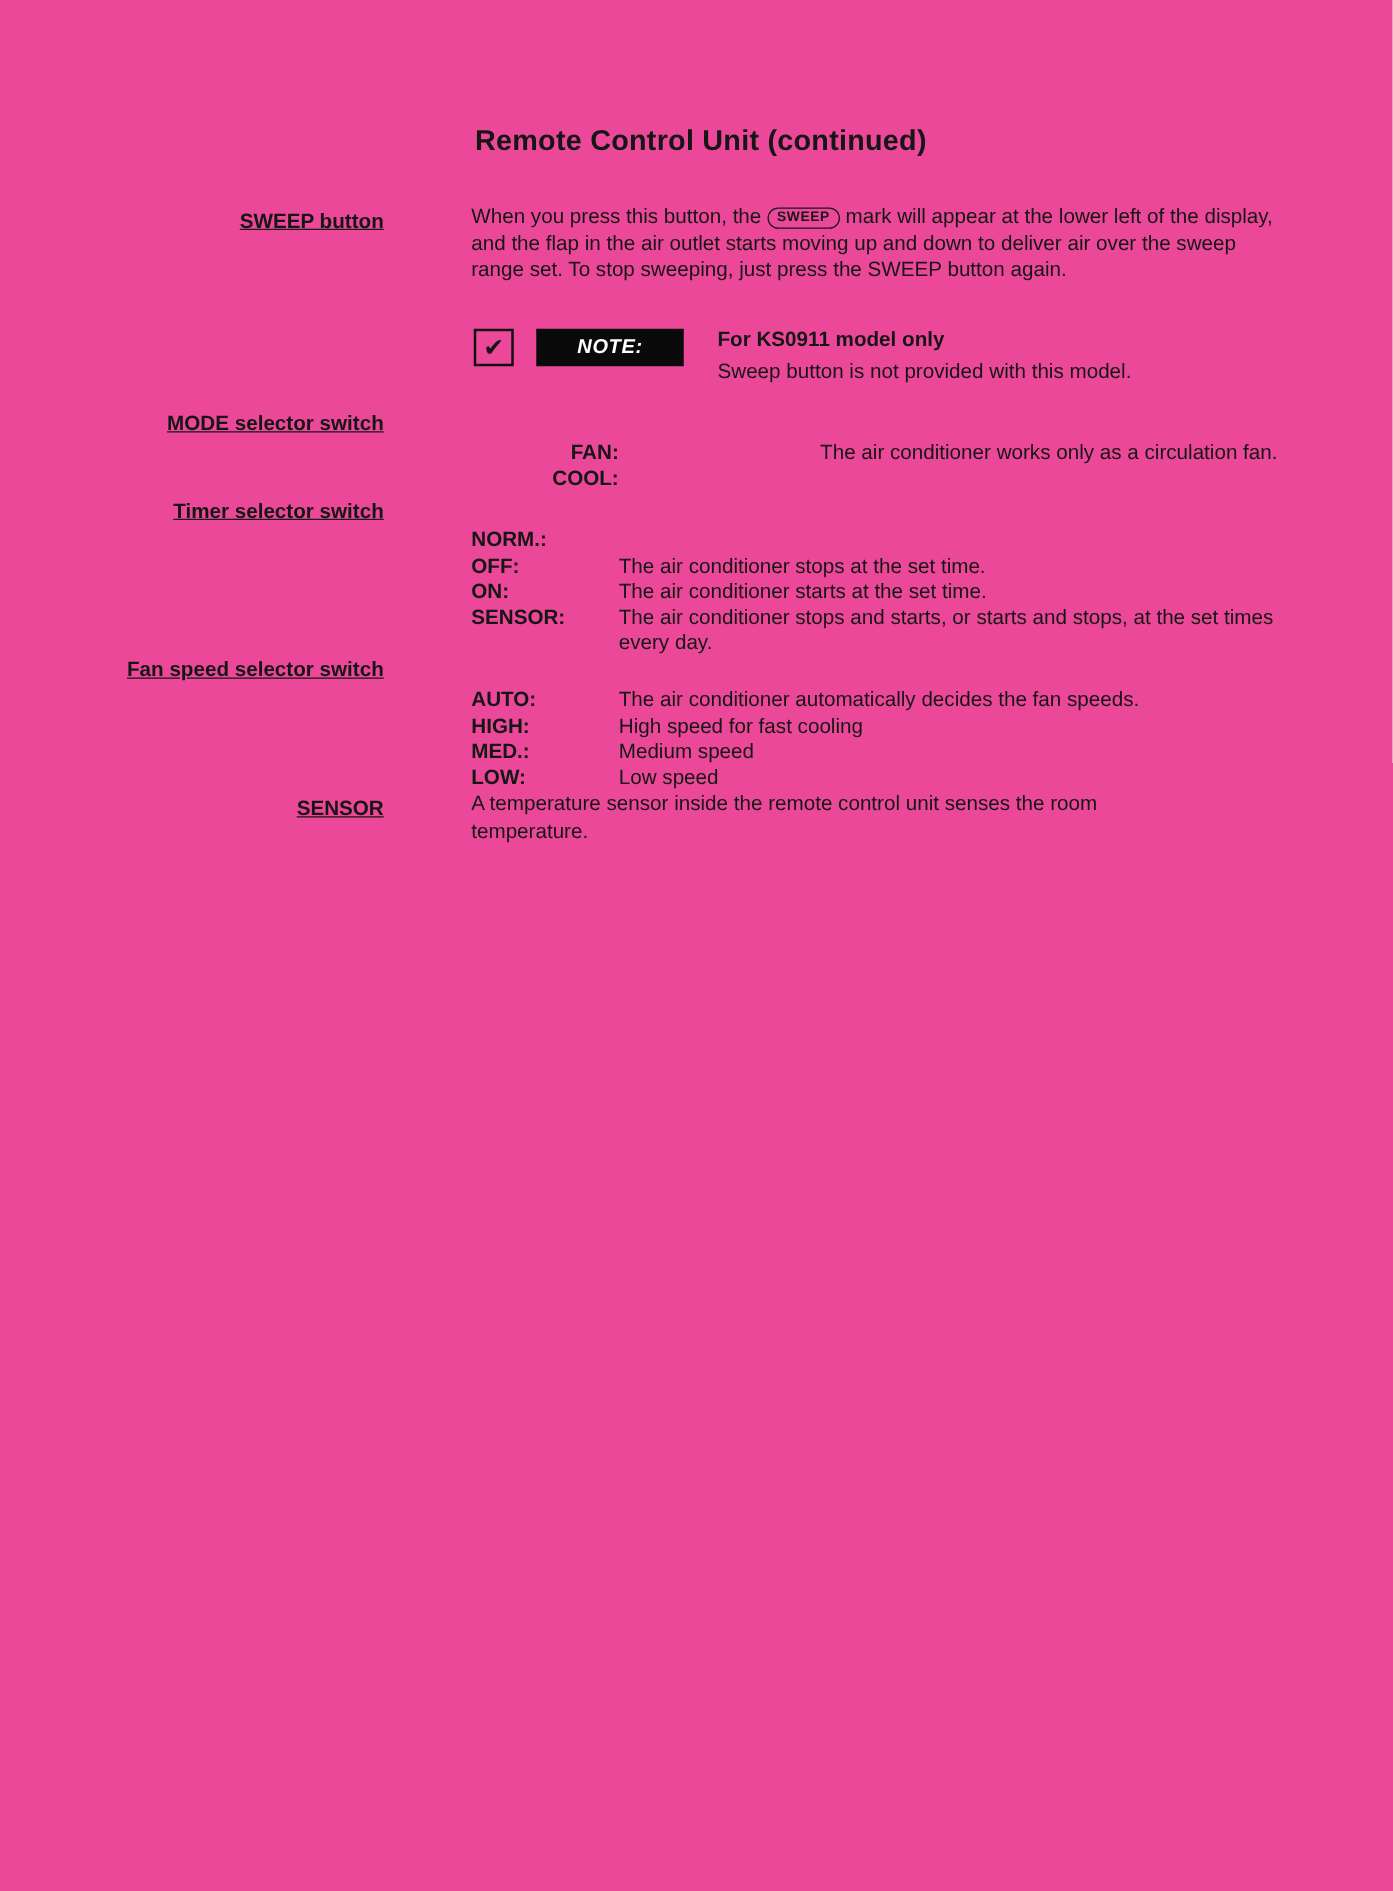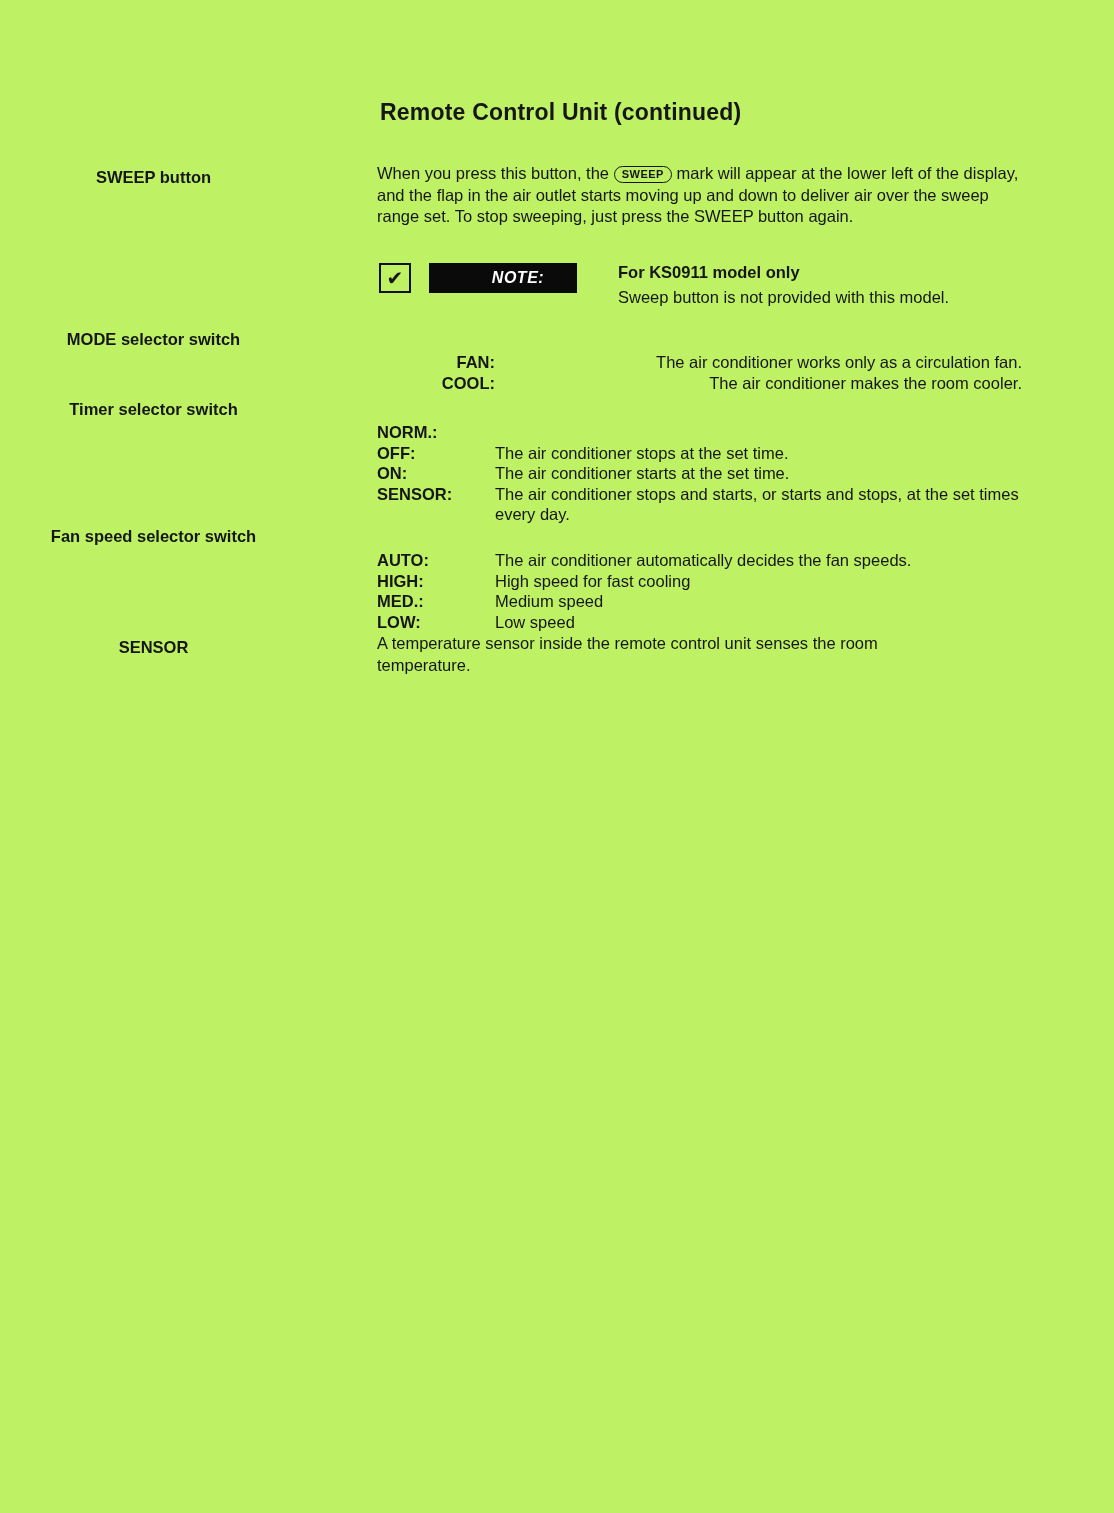--- a/index.html
+++ b/index.html
@@ -1,31 +1,31 @@
 <!DOCTYPE html>
 <html><head>
 <meta charset="utf-8">
 <style>
   html,body{margin:0;padding:0;background:#e8e8e6;}
   .page{
     position:relative;
     width:1114px;height:1513px;
     margin:0 auto;
-    background:#bef264;
+    background:#ec4899;
     font-family:"Liberation Sans","DejaVu Sans",sans-serif;
     color:#161616;
     overflow:hidden;
   }
   .title{
     position:absolute;top:84px;left:380px;
     font-size:23px;font-weight:bold;letter-spacing:.2px;
   }
   .side-label{
     position:absolute;left:0;width:307px;
-    text-align:center;font-weight:bold;font-size:16.5px;
+    text-align:right;font-weight:bold;font-size:16.5px;text-decoration:underline;
   }
   .body-block{
     position:absolute;left:377px;width:645px;
     font-size:16.5px;line-height:21.5px;
   }
   .sweep-pill{
     display:inline-block;
     border:1.5px solid #161616;border-radius:10px;
     padding:0 7px 1px 7px;
     font-size:11px;font-weight:bold;letter-spacing:.5px;
@@ -35,21 +35,21 @@
   .check-box{
     width:32px;height:30px;border:2.5px solid #111;
     display:flex;align-items:center;justify-content:center;
     font-size:20px;font-weight:bold;margin-right:18px;
     box-sizing:border-box;
   }
   .note-chip{
     width:118px;height:30px;background:#0a0a0a;color:#fff;
     display:flex;align-items:center;justify-content:center;
     font-weight:bold;font-style:italic;font-size:16px;
-    margin-right:41px;letter-spacing:.5px;padding-left:30px;
+    margin-right:27px;letter-spacing:.5px;
   }
   .note-text .note-head{font-weight:bold;font-size:16.5px;margin-bottom:6px;}
   .note-text .note-body{font-size:16.5px;}
   .def-list{position:absolute;left:377px;width:645px;}
   .def-item{display:flex;font-size:16.5px;line-height:20.5px;}
   .def-term{width:118px;flex:0 0 118px;font-weight:bold;}
   .def-desc{flex:1;}
 </style>
 </head>
 <body>
@@ -73,21 +73,20 @@
   </div>
 
   <div class="side-label" style="top:330px;">MODE selector switch</div>
   <div class="def-list" style="top:352px;text-align:right;">
     <div class="def-item">
       <span class="def-term">FAN:</span>
       <span class="def-desc">The air conditioner works only as a circulation fan.</span>
     </div>
     <div class="def-item">
       <span class="def-term">COOL:</span>
-      <span class="def-desc">The air conditioner makes the room cooler.</span>
     </div>
   </div>
 
   <div class="side-label" style="top:400px;">Timer selector switch</div>
   <div class="def-list" style="top:422px;">
     <div class="def-item">
       <span class="def-term">NORM.:</span>
     </div>
     <div class="def-item">
       <span class="def-term">OFF:</span>

